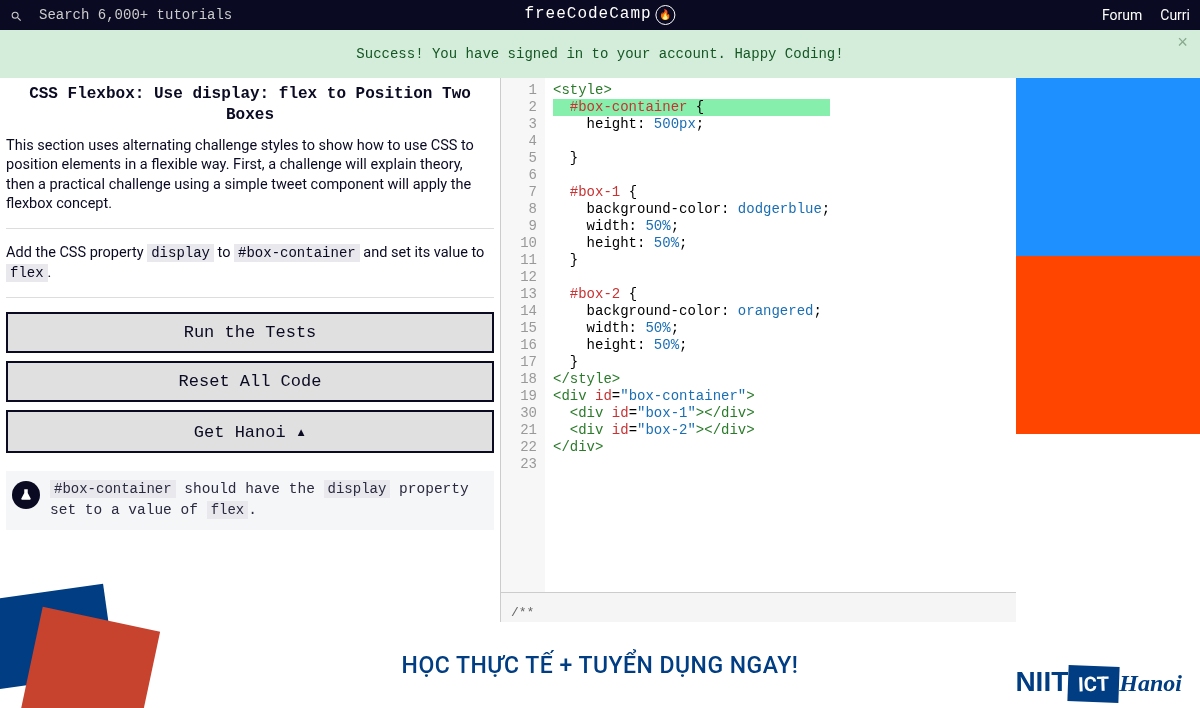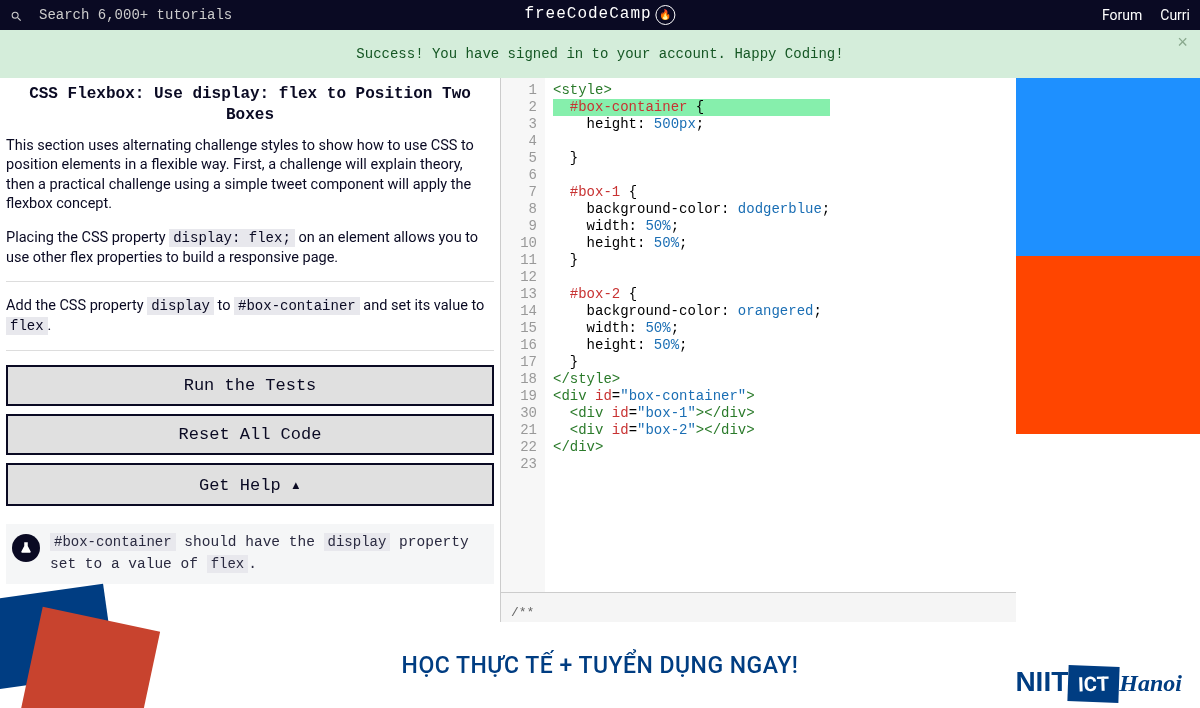--- a/index.html
+++ b/index.html
@@ -70,31 +70,28 @@
 
 <div class="banner">
   <span>Success! You have signed in to your account. Happy Coding!</span>
   <span class="banner-close">×</span>
 </div>
 
 <div class="main">
   <div class="left">
     <h1 class="chal-title">CSS Flexbox: Use display: flex to Position Two Boxes</h1>
     <p class="para">This section uses alternating challenge styles to show how to use CSS to position elements in a flexible way. First, a challenge will explain theory, then a practical challenge using a simple tweet component will apply the flexbox concept.</p>
-    <p class="para">
-      <span>Placing the CSS property </span><span class="inline-code">display: flex;</span><span> on an element allows you to use other flex properties to build a responsive page.</span>
-    </p>
     <hr class="sep">
     <p class="para">
       <span>Add the CSS property </span><span class="inline-code">display</span><span> to </span><span class="inline-code">#box-container</span><span> and set its value to </span><span class="inline-code">flex</span><span>.</span>
     </p>
     <hr class="sep">
     <button class="btn">Run the Tests</button>
     <button class="btn">Reset All Code</button>
-    <button class="btn">Get Help ▴</button>
+    <button class="btn">Get Hanoi ▴</button>
     <div class="test-row">
       <div class="test-icon">
         <svg viewBox="0 0 24 24">
             <path d="M9 2v6.5L4 18c-.5 1 .2 2 1.3 2h13.4c1.1 0 1.8-1 1.3-2l-5-9.5V2H9z"></path>
           </svg>
       </div>
       <div class="test-text">
         <span class="inline-code">#box-container</span><span> should have the </span><span class="inline-code">display</span><span> property set to a value of </span><span class="inline-code">flex</span><span>.</span>
       </div>
     </div>

